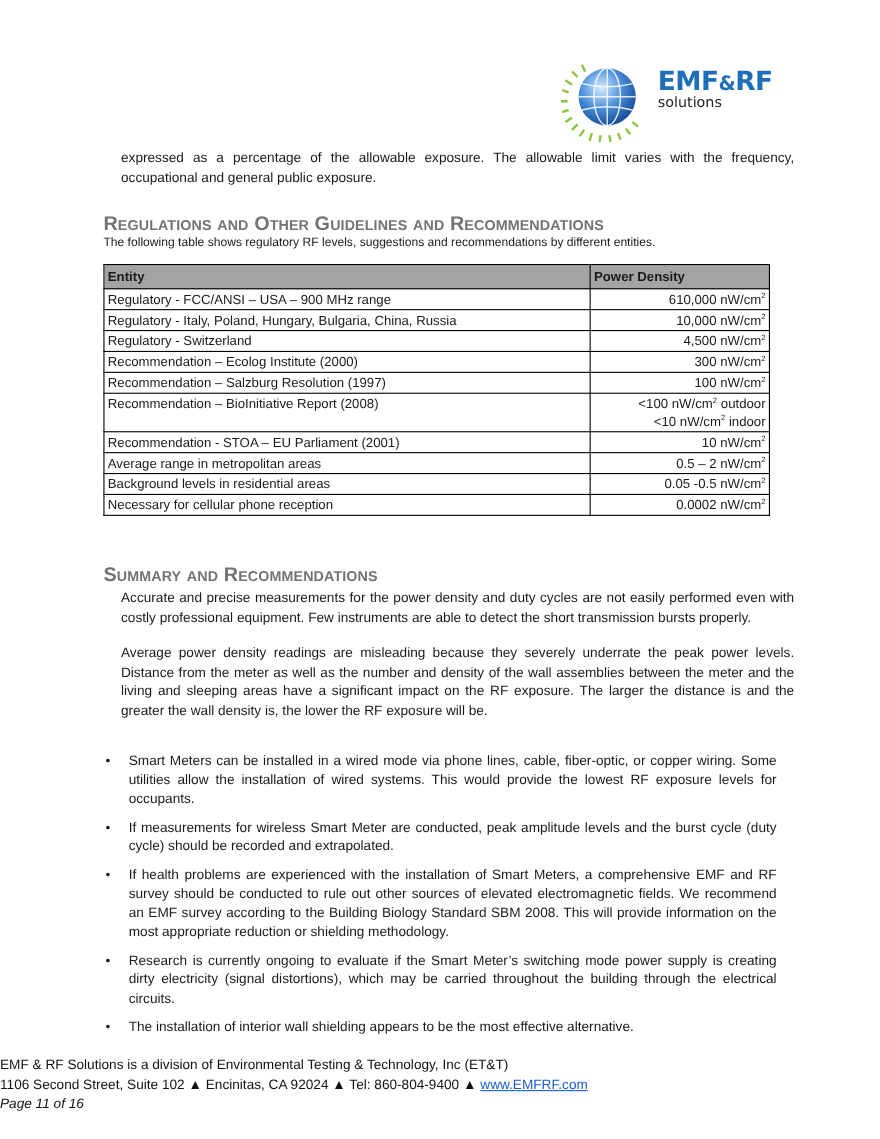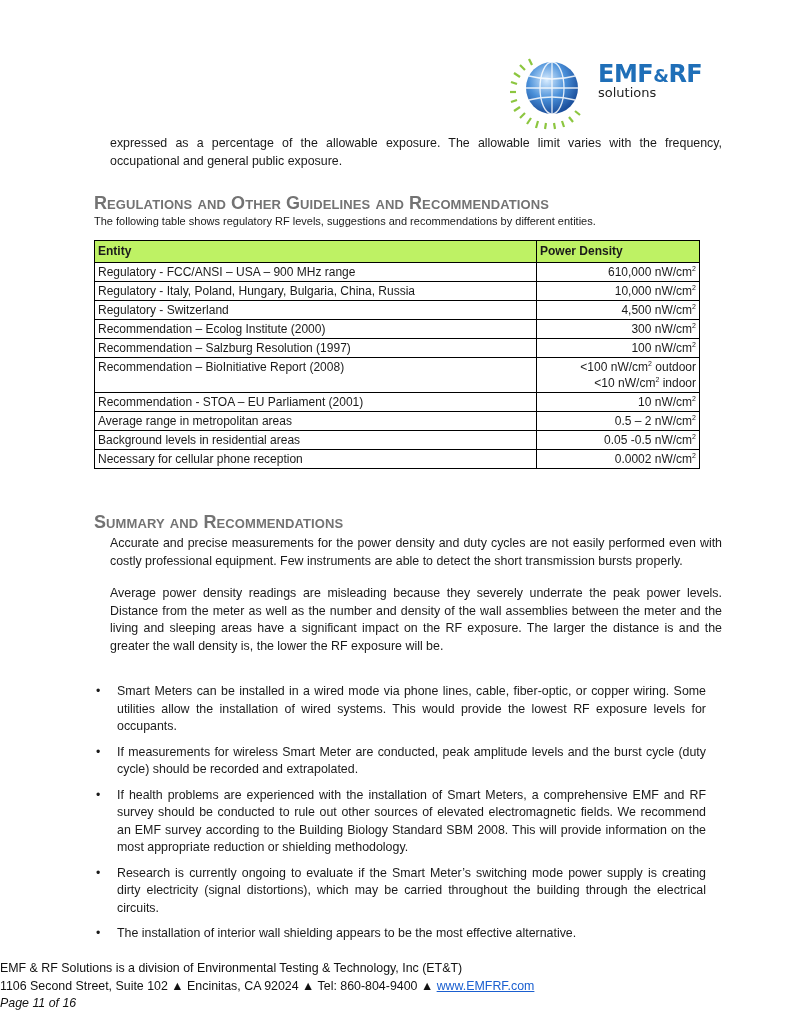--- a/index.html
+++ b/index.html
@@ -10,21 +10,21 @@
   .logo-emf .amp { font-size: 18px; }
   .logo-sol { font-family: "DejaVu Sans", sans-serif; font-size: 13px; color: #222; line-height: 13px; margin-top: -2px; }
   .content { position: absolute; left: 94px; width: 612px; font-size: 12.4px; line-height: 17.5px; margin-left: 16px; }
   p { margin: 0; text-align: justify; }
   .intro { top: 135px; }
   h2 { margin: 0; font-size: 18px; font-weight: bold; font-variant: small-caps; letter-spacing: 0.1px; color: #737373; }
   .h-reg { position: absolute; left: 94px; top: 193px; }
   .reg-sub { position: absolute; left: 94px; top: 215px; font-size: 11px; }
   table.rf { position: absolute; left: 94px; top: 240px; width: 606px; border-collapse: collapse; font-size: 12px; }
   table.rf td, table.rf th { border: 1.5px solid #000; padding: 1px 3px; height: 16px; line-height: 16px; vertical-align: top; }
-  table.rf th { background: #bef264; font-weight: bold; text-align: left; height: 19px; line-height: 19px; }
+  table.rf th { background: #a3a3a3; font-weight: bold; text-align: left; height: 19px; line-height: 19px; }
   table.rf td.val { text-align: right; white-space: nowrap; }
   table.rf col.c1 { width: 442px; }
   sup { font-size: 7px; vertical-align: 5px; line-height: 0; }
   .h-sum { position: absolute; left: 94px; top: 512px; }
   .sum-body { top: 535px; }
   .sum-body p + p { margin-top: 15px; }
   ul.bullets { position: absolute; left: 94px; top: 683px; width: 612px; margin: 0; padding: 0; list-style: none; font-size: 12.4px; line-height: 17.5px; }
   ul.bullets li { position: relative; padding-left: 23px; text-align: justify; margin-bottom: 8px; }
   ul.bullets li .dot { position: absolute; left: 2px; top: 0; }
   .footer { position: absolute; left: 0; top: 960px; width: 800px; text-align: left; font-size: 12.4px; line-height: 17.5px; color: #111; }

